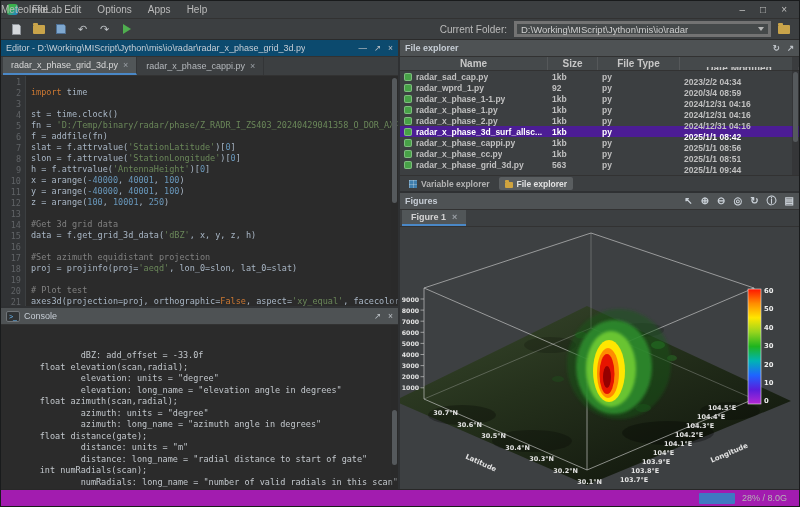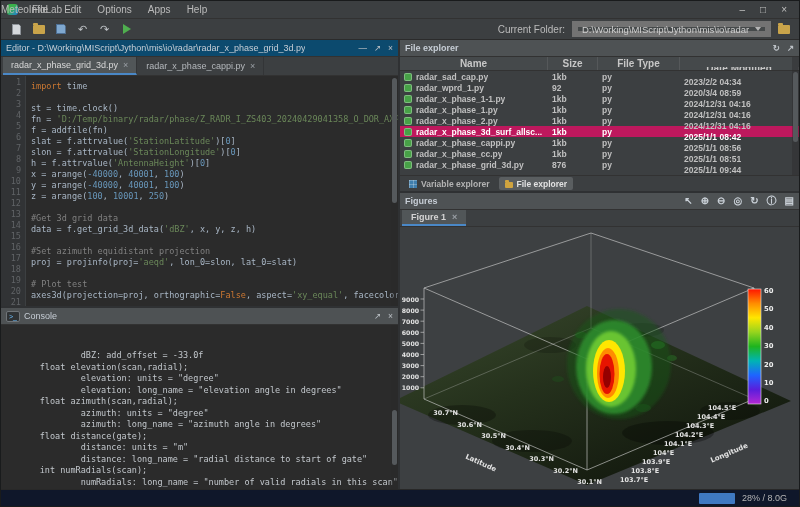--- a/index.html
+++ b/index.html
@@ -18,21 +18,21 @@
   
   .toolbar{height:21px;display:flex;align-items:center;gap:3px;background:#3c3f41;border-bottom:1px solid #2b2b2b;padding:0 6px;flex:none;}
   .tbtn{width:19px;height:17px;display:flex;align-items:center;justify-content:center;flex:none;}
   .i-page{width:9px;height:11px;background:#d4d8dc;clip-path:polygon(0 0,65% 0,100% 28%,100% 100%,0 100%);box-shadow:inset 0 0 0 1px #8d9399;}
   .i-folder{width:12px;height:9px;background:#c9a44a;border-radius:1px;position:relative;}
   .i-folder::before{content:"";position:absolute;top:-2px;left:0;width:5px;height:2px;background:#c9a44a;border-radius:1px 1px 0 0;}
   .i-save{width:10px;height:10px;background:#7fa8cf;clip-path:polygon(0 0,80% 0,100% 20%,100% 100%,0 100%);box-shadow:inset 0 0 0 1px #4d6f94;}
   .i-glyph{color:#c0c4c8;font-size:11px;line-height:1;}
   .i-run{width:0;height:0;border-top:5px solid transparent;border-bottom:5px solid transparent;border-left:8px solid #4fae4f;}
   .cf-label{margin-left:auto;color:#bbbbbb;white-space:nowrap;}
-  .combo{width:199px;height:16px;background:#45494a;border:6px solid #737373;display:flex;align-items:center;color:#cfcfcf;font-size:9.5px;padding:0 4px;margin-left:4px;}
+  .combo{width:257px;height:16px;background:#45494a;border:3px solid #737373;display:flex;align-items:center;color:#cfcfcf;font-size:9.5px;padding:0 4px;margin-left:4px;}
   .combo-text{white-space:nowrap;overflow:hidden;}
   .combo .arrow{margin-left:auto;width:0;height:0;border-left:3.5px solid transparent;border-right:3.5px solid transparent;border-top:4px solid #b6b6b6;flex:none;}
 
   
   .main{flex:1;display:flex;min-height:0;}
   .left-col{width:399px;flex:none;display:flex;flex-direction:column;border-right:2px solid #2f3133;min-width:0;}
   .right-col{flex:1;display:flex;flex-direction:column;min-width:0;font-weight:bold;}
   .panel{display:flex;flex-direction:column;min-height:0;}
   .panel-header{height:17px;flex:none;display:flex;align-items:center;gap:4px;padding:0 5px;font-size:9px;color:#c6cdd5;background:#4e5254;border-bottom:1px solid #323232;}
   .editor-panel>.panel-header{background:#0c4a6e;}
@@ -44,58 +44,58 @@
   .explorer-panel{height:153px;flex:none;border-bottom:2px solid #2f3133;}
   .figures-panel{flex:1;}
 
   
   .etabbar{height:19px;flex:none;background:#3c3f41;display:flex;align-items:flex-end;border-bottom:1px solid #323232;padding-left:2px;gap:1px;}
   .etab{height:18px;display:flex;align-items:center;gap:5px;padding:0 8px;font-size:9px;color:#b4b8bc;background:#3c3f41;border-right:1px solid #333537;}
   .etab.active{background:#515658;border-bottom:2px solid #4a88c7;color:#d8d8d8;}
   .tab-close{color:#9aa0a6;font-size:9px;}
   .code-area{flex:1;display:flex;background:#2b2b2b;min-height:0;position:relative;overflow:hidden;}
   .gutter{width:25px;flex:none;background:#313335;border-right:1px solid #3c3f41;text-align:right;padding:1px 4px 0 0;color:#606366;font:8.5px "DejaVu Sans Mono",monospace;line-height:11px;}
-  .code{flex:1;padding:5px 0 0 5px;font:8.5px "DejaVu Sans Mono",monospace;line-height:11px;white-space:pre;overflow:hidden;color:#a9b7c6;}
+  .code{flex:1;padding:11px 0 0 5px;font:8.5px "DejaVu Sans Mono",monospace;line-height:11px;white-space:pre;overflow:hidden;color:#a9b7c6;}
   .code-line{height:11px;}
   .tok-k{color:#cc7832;}.tok-s{color:#6a8759;}.tok-n{color:#6897bb;}.tok-c{color:#808080;}.tok-t{color:#a9b7c6;}
   .vscroll{position:absolute;right:0;top:0;bottom:0;width:7px;background:rgba(43,43,43,.4);}
   .vscroll .thumb{position:absolute;left:1px;right:1px;border-radius:3px;background:#55595c;}
 
   
   .console-body{flex:1;background:#2b2b2b;position:relative;overflow:hidden;padding:2px 8px 0 8px;font:8.5px "DejaVu Sans Mono",monospace;line-height:11.5px;color:#c3c8cd;white-space:pre;}
   .console-glyph{font-size:7px;line-height:1;color:#6fc1ff;border:1px solid #6f7478;background:#2f3234;padding:1px 2px;border-radius:2px;flex:none;}
 
   
   .ftable{flex:1;display:flex;flex-direction:column;background:#3c3f41;position:relative;overflow:hidden;min-height:0;}
   .fhead{display:flex;height:14px;flex:none;background:#45494b;border-bottom:1px solid #323232;font-size:10px;color:#c7c7c7;}
   .fhead .fcell{justify-content:center;border-right:1px solid #55585a;}
   .fcell{padding:0 4px;display:flex;align-items:center;overflow:hidden;white-space:nowrap;}
   .c0{width:148px;flex:none;}.c1{width:50px;flex:none;}.c2{width:82px;flex:none;}.c3{flex:1;margin-top:10px;}
   .frow{display:flex;height:11px;flex:none;font-size:8.5px;color:#c0c0c0;align-items:center;}
-  .frow.sel{background:#be185d;color:#ffffff;}
+  .frow.sel{background:#4c1d95;color:#ffffff;}
   .py-icon{width:8px;height:8px;border-radius:2px;background:#47a147;box-shadow:inset 0 0 0 1px rgba(255,255,255,.3);margin-right:4px;flex:none;}
   .fname{overflow:hidden;text-overflow:ellipsis;}
   .xtabbar{height:16px;flex:none;display:flex;align-items:center;background:#3c3f41;border-top:1px solid #323232;padding-left:3px;gap:3px;margin-top:auto;}
   .xtab{height:13px;display:flex;align-items:center;gap:4px;padding:0 6px;font-size:8.5px;color:#b3b3b3;border-radius:2px;}
   .xtab.active{background:#5a5e60;color:#e2e2e2;}
   .xtab-icon{width:8px;height:8px;flex:none;}
   .var-icon{background:#3f7fae;background-image:linear-gradient(rgba(255,255,255,.25) 1px,transparent 1px),linear-gradient(90deg,rgba(255,255,255,.25) 1px,transparent 1px);background-size:4px 4px;}
   .fold-icon2{height:6px;background:#d0a43f;border-radius:1px;position:relative;margin-top:2px;}
   .fold-icon2::before{content:"";position:absolute;top:-2px;left:0;width:4px;height:2px;background:#d0a43f;border-radius:1px 1px 0 0;}
 
   
   .fig-tools{margin-left:auto;display:flex;gap:8px;color:#c9d0d7;font-size:10px;align-items:center;}
   .ftool{line-height:1;}
   .fig-tabbar{height:17px;flex:none;display:flex;align-items:flex-end;background:#3c3f41;border-bottom:1px solid #323232;padding-left:2px;}
   .fig-tab{height:16px;display:flex;align-items:center;gap:6px;padding:0 9px;background:#515658;font-size:9px;color:#d4d4d4;border-bottom:2px solid #4a88c7;}
   .fig-canvas{flex:1;min-height:0;background:#3d4042;position:relative;}
   .fig-canvas svg{position:absolute;inset:0;width:100%;height:100%;}
 
   
-  .statusbar{height:17px;flex:none;background:#0f172a;border-top:1px solid #282828;display:flex;align-items:center;justify-content:flex-end;gap:7px;padding:0 12px;}
+  .statusbar{height:17px;flex:none;background:#a21caf;border-top:1px solid #282828;display:flex;align-items:center;justify-content:flex-end;gap:7px;padding:0 12px;}
   .mem-bar{width:36px;height:11px;background:#3f79c2;border-radius:1px;}
   .mem-label{font-size:9px;color:#b5b5b5;}
 </style>
 </head>
 <body>
 
 <div class="app">
 
   <div class="menubar">
     <div class="app-icon"></div>
@@ -301,21 +301,21 @@
                 </div>
                 <div class="fcell c1">1kb</div>
                 <div class="fcell c2">py</div>
                 <div class="fcell c3">2025/1/1 08:51</div>
               </div>
               <div class="frow">
                 <div class="fcell c0">
                   <span class="py-icon"></span>
                   <span class="fname">radar_x_phase_grid_3d.py</span>
                 </div>
-                <div class="fcell c1">876</div>
+                <div class="fcell c1">563</div>
                 <div class="fcell c2">py</div>
                 <div class="fcell c3">2025/1/1 09:44</div>
               </div>
             </div>
           <div class="vscroll">
               <div class="thumb" style="top:15px;height:70px;"></div>
             </div>
         </div>
         <div class="xtabbar">
             <div class="xtab">

